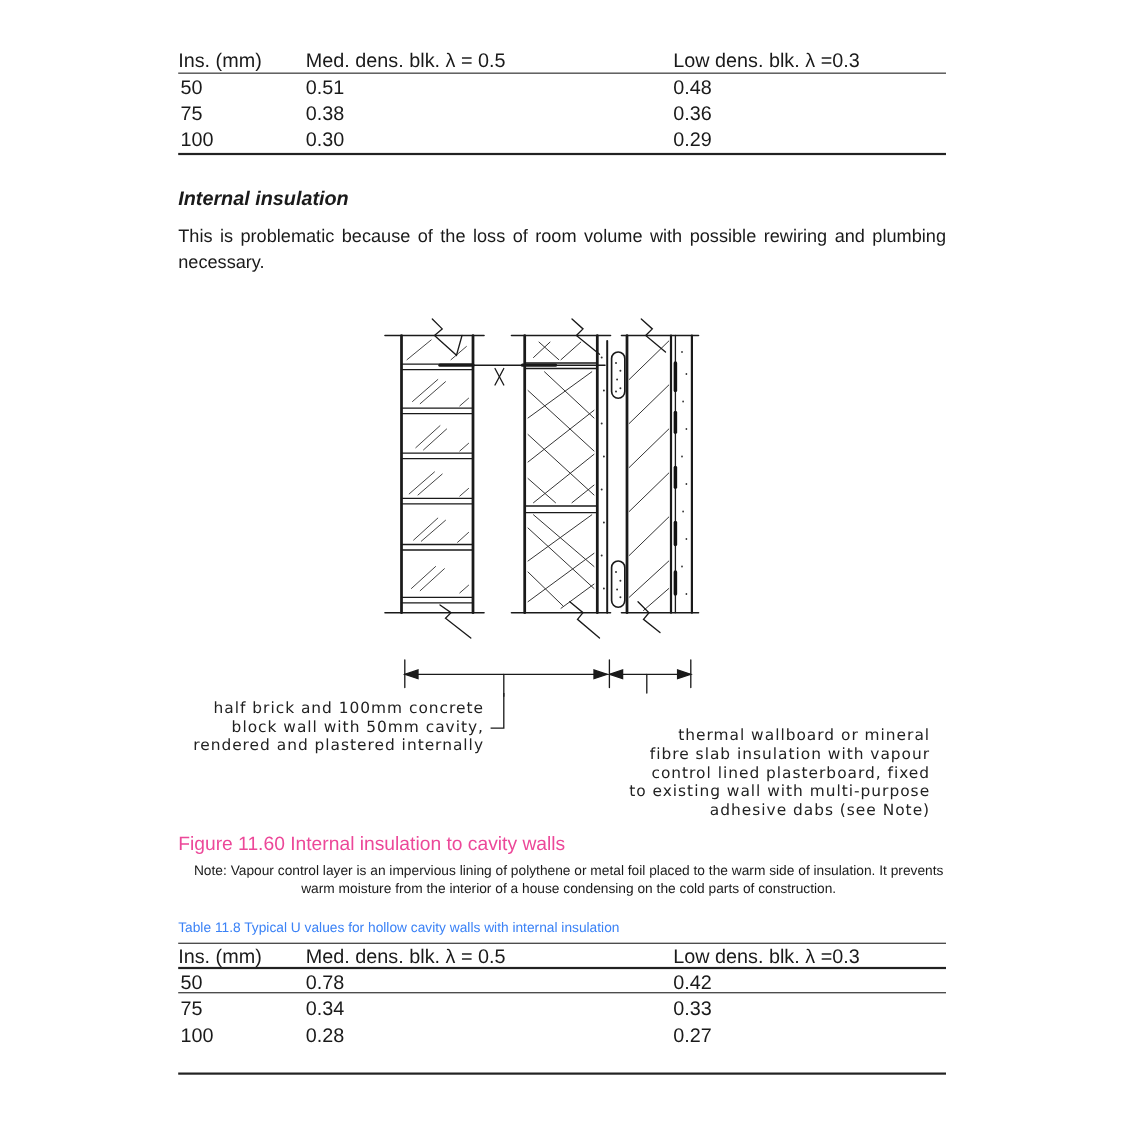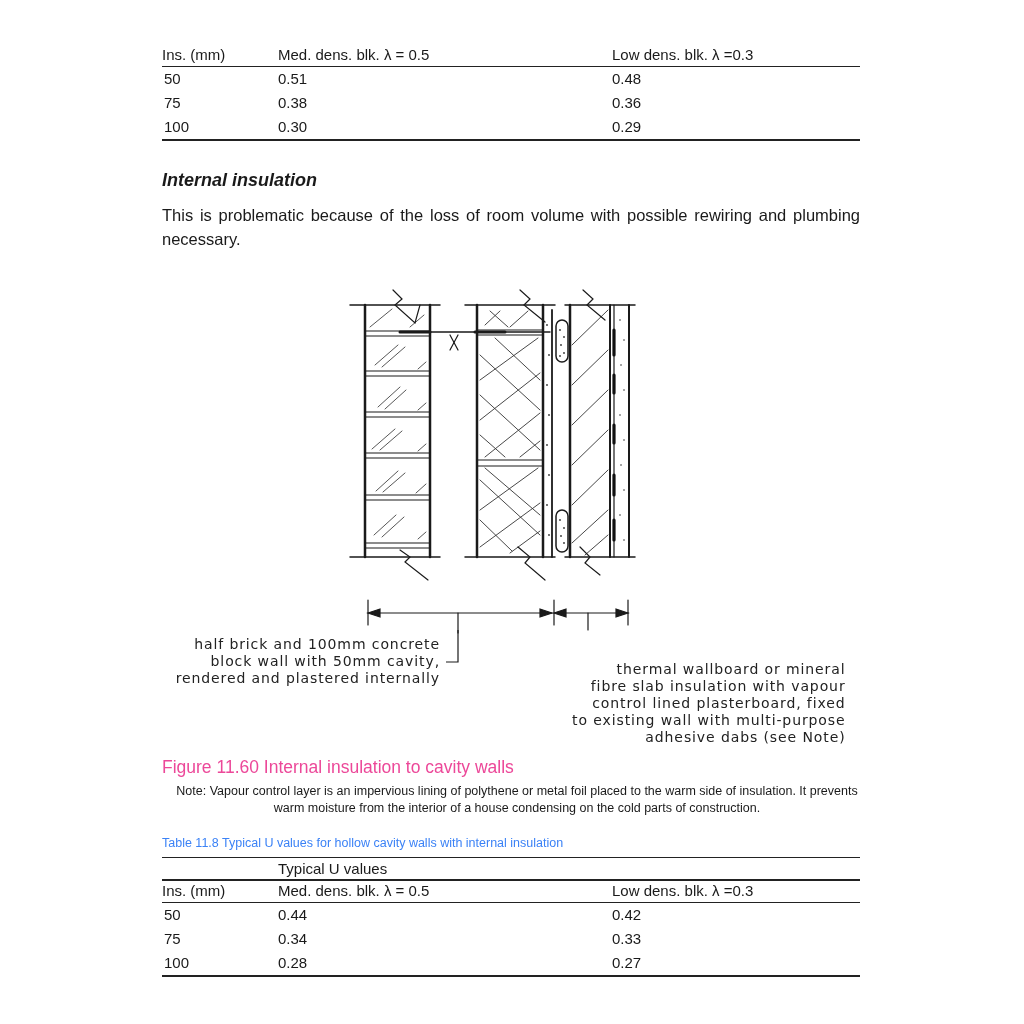--- a/index.html
+++ b/index.html
@@ -1,21 +1,21 @@
 <!DOCTYPE html>
 <html><head>
 <meta charset="utf-8">
 <style>
   html, body { margin: 0; padding: 0; background: #ffffff; }
   body { width: 1024px; height: 1024px; position: relative; overflow: hidden;
          font-family: "Liberation Sans", sans-serif; color: #1a1a1a; }
   .abs { position: absolute; }
 
   
-  .utable { position: absolute; left: 162px; width: 698px; font-size: 15px; }
+  .utable { position: absolute; left: 162px; width: 698px; font-size: 18px; }
   .utable .row { position: relative; height: 24px; }
   .utable .cell { position: absolute; top: 0; line-height: 24px; white-space: nowrap; }
   .utable .c0 { left: 2px; }
   .utable .c1 { left: 116px; }
   .utable .c2 { left: 422px; margin-left: 28px; }
   .rule { position: absolute; left: 162px; width: 698px; background: #222; }
 
   .section-heading { left: 162px; top: 170px; font-size: 18px; font-weight: bold; font-style: italic; }
   .para { left: 162px; top: 203px; width: 698px; font-size: 16.5px; line-height: 24px; text-align: justify; text-align-last: left; }
 
@@ -252,31 +252,28 @@
 control lined plasterboard, fixed
 to existing wall with multi-purpose
 adhesive dabs (see Note)</div>
 
 <div class="abs fig-caption">Figure  11.60  Internal insulation to cavity walls</div>
 <div class="abs note">Note: Vapour control layer is an impervious lining of polythene or metal foil placed to the warm side of insulation. It prevents warm moisture from the interior of a house condensing on the cold parts of construction.</div>
 <div class="abs table-caption">Table  11.8  Typical U values for hollow cavity walls with internal insulation</div>
 
 <div class="rule" style="top:857px;height:1px;"></div>
 <div class="utable" style="top:857px;">
-  <div class="row" style="height:22px;">
-    <span class="cell c1" style="line-height:24px;">Typical U values</span>
-  </div>
   <div class="row">
     <span class="cell c0" style="left:0">Ins. (mm)</span>
     <span class="cell c1">Med. dens. blk. λ = 0.5</span>
     <span class="cell c2">Low dens. blk. λ =0.3</span>
   </div>
   <div class="row">
     <span class="cell c0">50</span>
-    <span class="cell c1">0.44</span>
+    <span class="cell c1">0.78</span>
     <span class="cell c2">0.42</span>
   </div>
   <div class="row">
     <span class="cell c0">75</span>
     <span class="cell c1">0.34</span>
     <span class="cell c2">0.33</span>
   </div>
   <div class="row">
     <span class="cell c0">100</span>
     <span class="cell c1">0.28</span>

